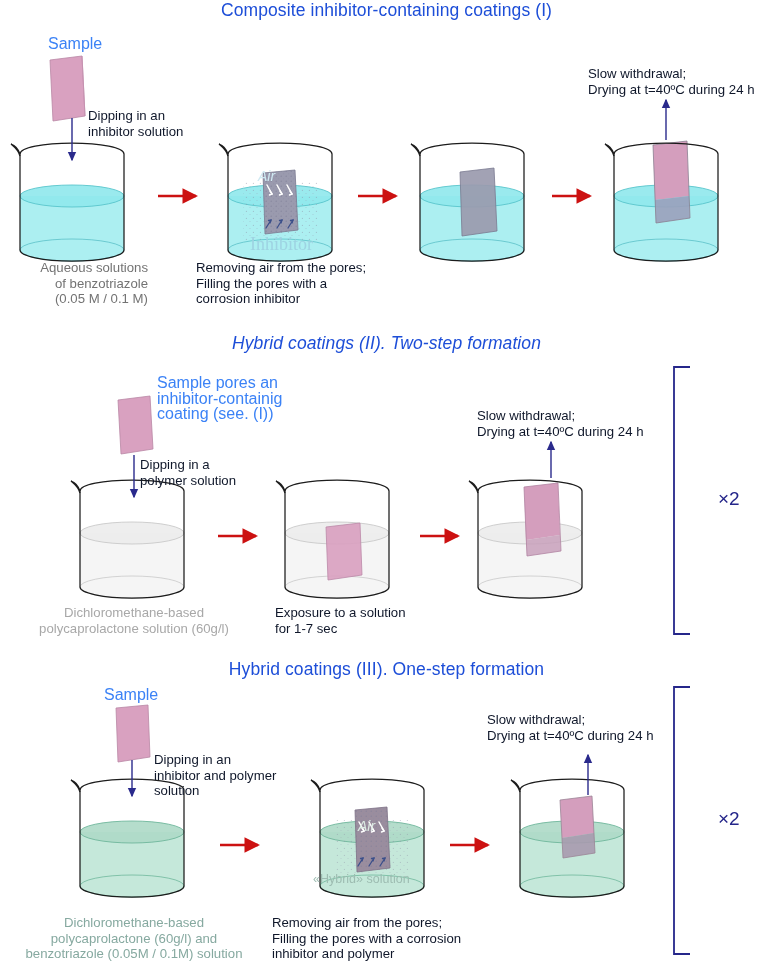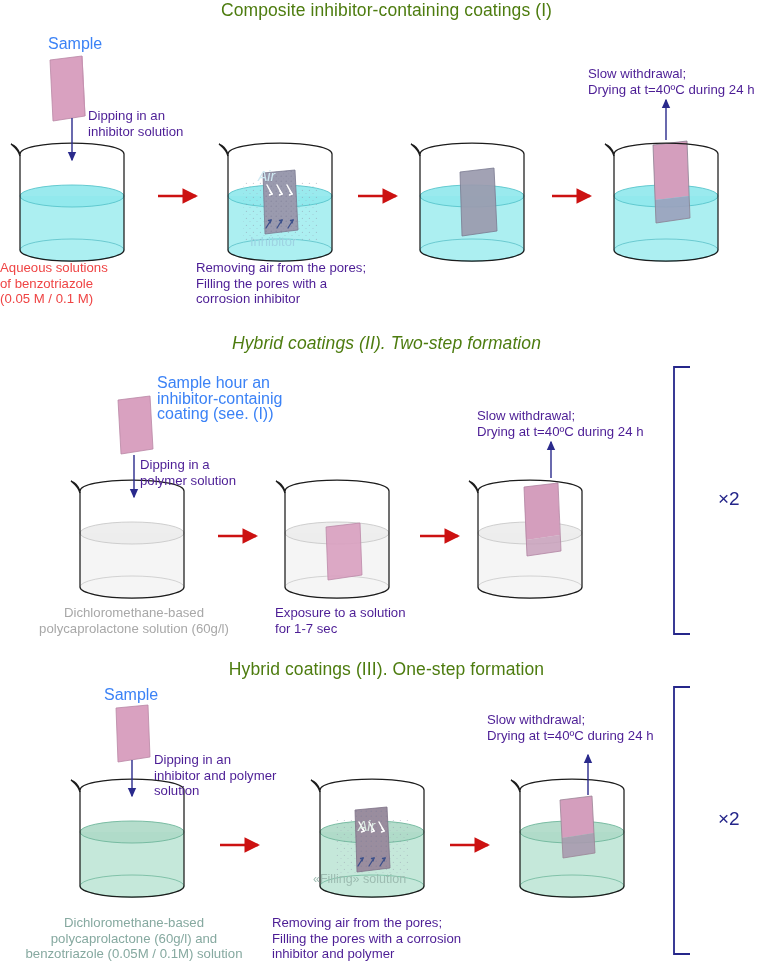--- a/index.html
+++ b/index.html
@@ -7,27 +7,27 @@
     width:773px;height:964px;position:relative;overflow:hidden;
     font-family:"Liberation Sans","DejaVu Sans",sans-serif;
     -webkit-font-smoothing:antialiased;
   }
   .stage{position:absolute;inset:0;width:773px;height:964px;}
   .abs{position:absolute;}
 
   
   .panel-title{
     position:absolute;left:0;width:773px;text-align:center;
-    color:#4d7c0f;font-size:17.5px;letter-spacing:.1px;white-space:nowrap;
+    color:#1d4ed8;font-size:17.5px;letter-spacing:.1px;white-space:nowrap;
   }
 
   
-  .cap{position:absolute;font-size:13.2px;line-height:15.6px;color:#4c1d95;white-space:pre;}
+  .cap{position:absolute;font-size:13.2px;line-height:15.6px;color:#0f172a;white-space:pre;}
   .lbl-pink{position:absolute;font-size:16px;line-height:15.6px;color:#3b82f6;white-space:pre;}
-  .lbl-cyan{position:absolute;font-size:13.2px;line-height:15.6px;color:#ef4444;white-space:pre;text-align:left;}
+  .lbl-cyan{position:absolute;font-size:13.2px;line-height:15.6px;color:#737373;white-space:pre;text-align:right;}
   .lbl-green{position:absolute;font-size:13.2px;line-height:15.6px;color:#86a9a0;white-space:pre;text-align:center;}
   .lbl-gray{position:absolute;font-size:13.2px;line-height:15.6px;color:#a8a8a8;white-space:pre;text-align:center;}
   .mult{position:absolute;color:#25268a;font-size:19px;}
 
   
   svg.art{position:absolute;left:0;top:0;width:773px;height:964px;overflow:visible;pointer-events:none;}
   svg.art *{vector-effect:non-scaling-stroke;}
 </style>
 </head>
 <body>
@@ -276,30 +276,30 @@
 
   <div class="cap" style="left:588px;top:66px;">Slow withdrawal;
 Drying at t=40ºC during 24 h</div>
 
   <div class="lbl-cyan" style="left:0px;top:260px;width:148px;">Aqueous solutions
 of benzotriazole
 (0.05 M / 0.1 M)</div>
 
   <div class="abs" style="left:258px;top:168px;color:#cfe9f2;font-size:14px;font-style:italic;">Air</div>
 
-  <div class="abs" style="left:250px;top:234px;color:#9ed3e2;font-size:13px;">Inhibitor</div>
+  <div class="abs" style="left:250px;top:234px;color:#9ed3e2;font-size:18px;font-family:Liberation Serif, serif;">Inhibitor</div>
 
   <div class="cap" style="left:196px;top:260px;">Removing air from the pores;
 Filling the pores with a
 corrosion inhibitor</div>
 
 
   <div class="panel-title" style="top:333px;font-style:italic;">Hybrid coatings (II). Two-step formation</div>
 
-  <div class="lbl-pink" style="left:157px;top:375px;">Sample hour an
+  <div class="lbl-pink" style="left:157px;top:375px;">Sample pores an
 inhibitor-containig
 coating (see. (I))</div>
 
   <div class="cap" style="left:140px;top:457px;">Dipping in a
 polymer solution</div>
 
   <div class="cap" style="left:477px;top:408px;">Slow withdrawal;
 Drying at t=40ºC during 24 h</div>
 
   <div class="lbl-gray" style="left:10px;top:605px;width:248px;">Dichloromethane-based
@@ -320,21 +320,21 @@
 
   <div class="cap" style="left:487px;top:712px;">Slow withdrawal;
 Drying at t=40ºC during 24 h</div>
 
   <div class="lbl-green" style="left:0px;top:915px;width:268px;">Dichloromethane-based
 polycaprolactone (60g/l) and
 benzotriazole (0.05M / 0.1M) solution</div>
 
   <div class="abs" style="left:358px;top:818px;color:#dbe9e2;font-size:14px;font-style:italic;">Air</div>
 
-  <div class="abs" style="left:313px;top:872px;color:#9dbcb1;font-size:12.5px;">«Filling» solution</div>
+  <div class="abs" style="left:313px;top:872px;color:#9dbcb1;font-size:12.5px;">«Hybrid» solution</div>
 
   <div class="cap" style="left:272px;top:915px;">Removing air from the pores;
 Filling the pores with a corrosion
 inhibitor and polymer</div>
 
   <div class="mult" style="left:718px;top:808px;">×2</div>
 
 </div>
 
 </body></html>

